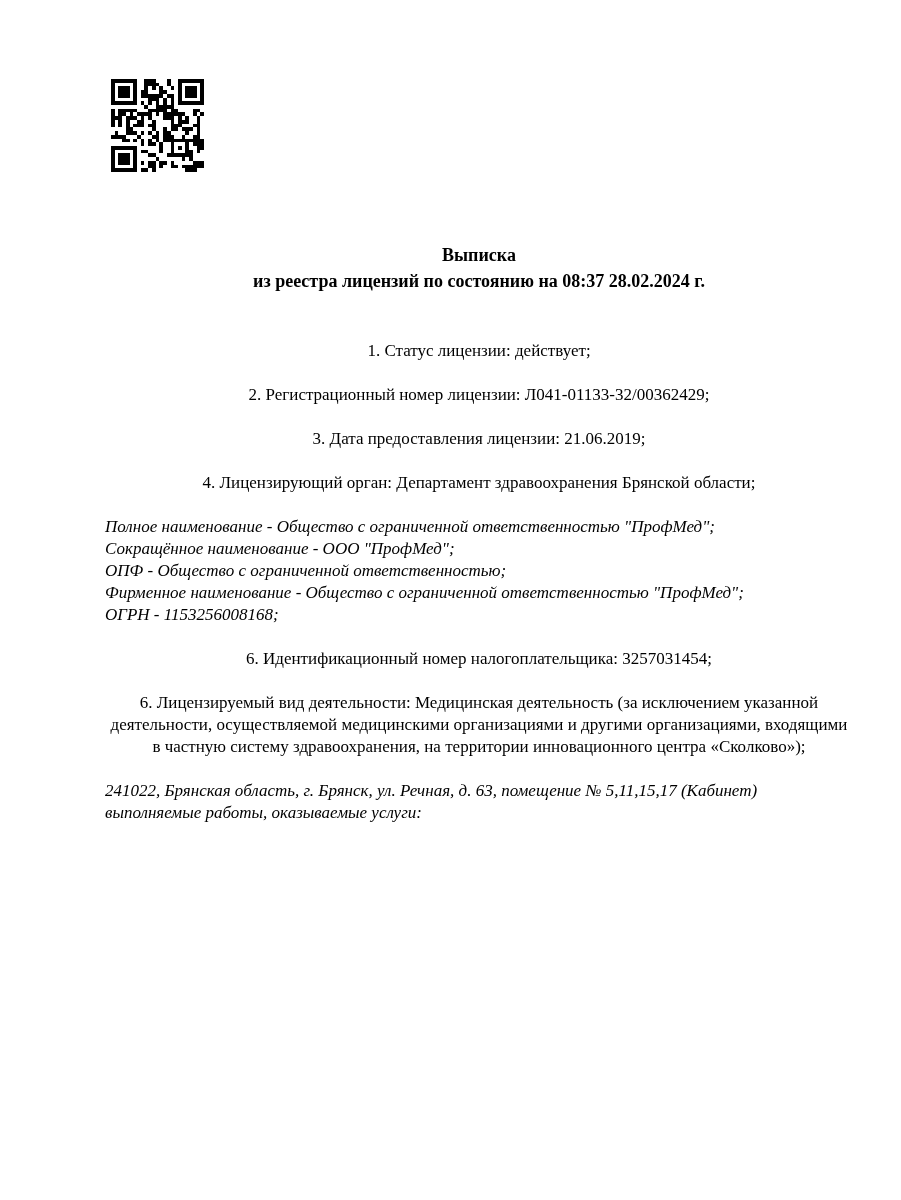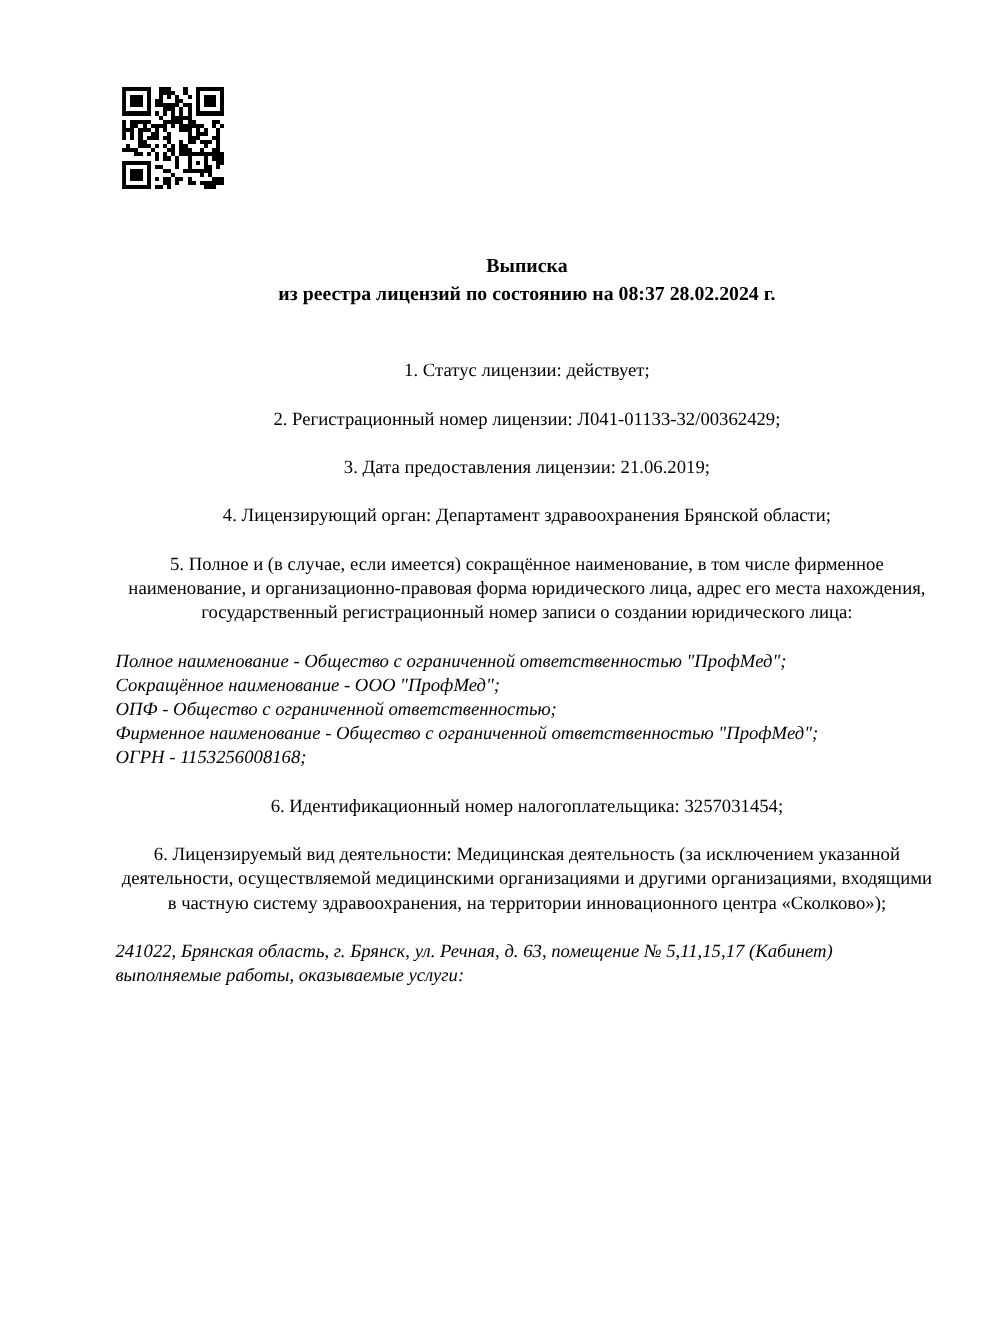--- a/index.html
+++ b/index.html
@@ -22,21 +22,21 @@
     position: absolute;
     left: 111px;
     top: 79px;
     width: 93px;
     height: 93px;
   }
   .qr-wrap svg { display: block; width: 93px; height: 93px; }
   .content {
     position: absolute;
     left: 105px;
-    top: 228px;
+    top: 242px;
     width: 748px;
     font-size: 17px;
     line-height: 22px;
     text-align: left;
   }
   .doc-title {
     margin: 0 0 46px 0;
     text-align: center;
     font-weight: 700;
     font-size: 18px;
@@ -73,21 +73,20 @@
     </h1>
 
     <p class="para">1. Статус лицензии: действует;</p>
 
     <p class="para">2. Регистрационный номер лицензии: Л041-01133-32/00362429;</p>
 
     <p class="para">3. Дата предоставления лицензии: 21.06.2019;</p>
 
     <p class="para">4. Лицензирующий орган: Департамент здравоохранения Брянской области;</p>
 
-    <p class="para">5. Полное и (в случае, если имеется) сокращённое наименование, в том числе фирменное наименование, и организационно-правовая форма юридического лица, адрес его места нахождения, государственный регистрационный номер записи о создании юридического лица:</p>
 
     <div class="block">
       <div class="line">Полное наименование - Общество с ограниченной ответственностью "ПрофМед";</div>
       <div class="line">Сокращённое наименование - ООО "ПрофМед";</div>
       <div class="line">ОПФ - Общество с ограниченной ответственностью;</div>
       <div class="line">Фирменное наименование - Общество с ограниченной ответственностью "ПрофМед";</div>
       <div class="line">ОГРН - 1153256008168;</div>
     </div>
 
     <p class="para">6. Идентификационный номер налогоплательщика: 3257031454;</p>

